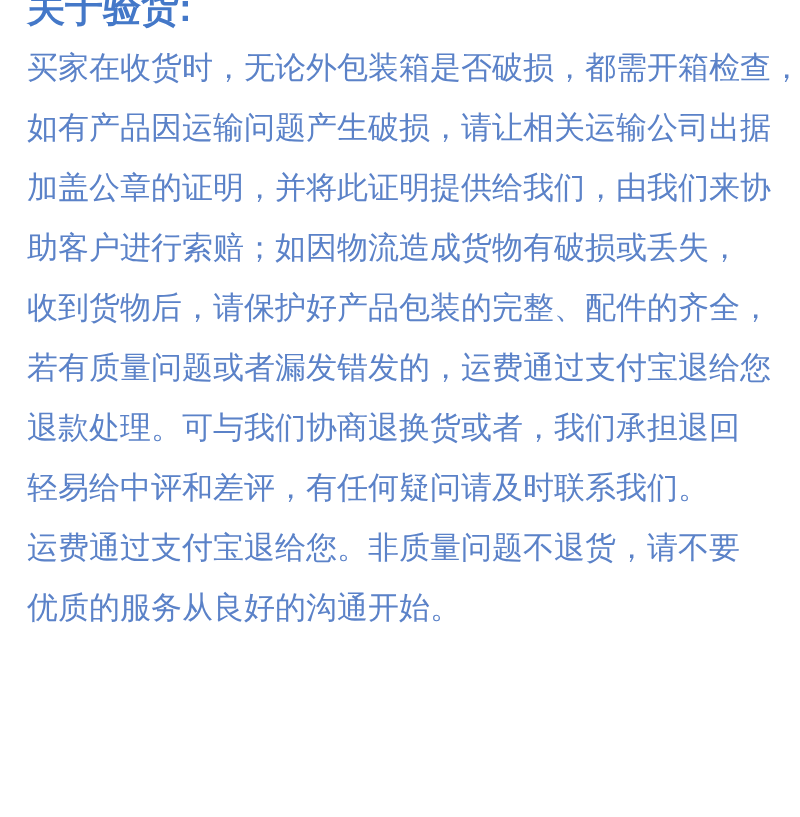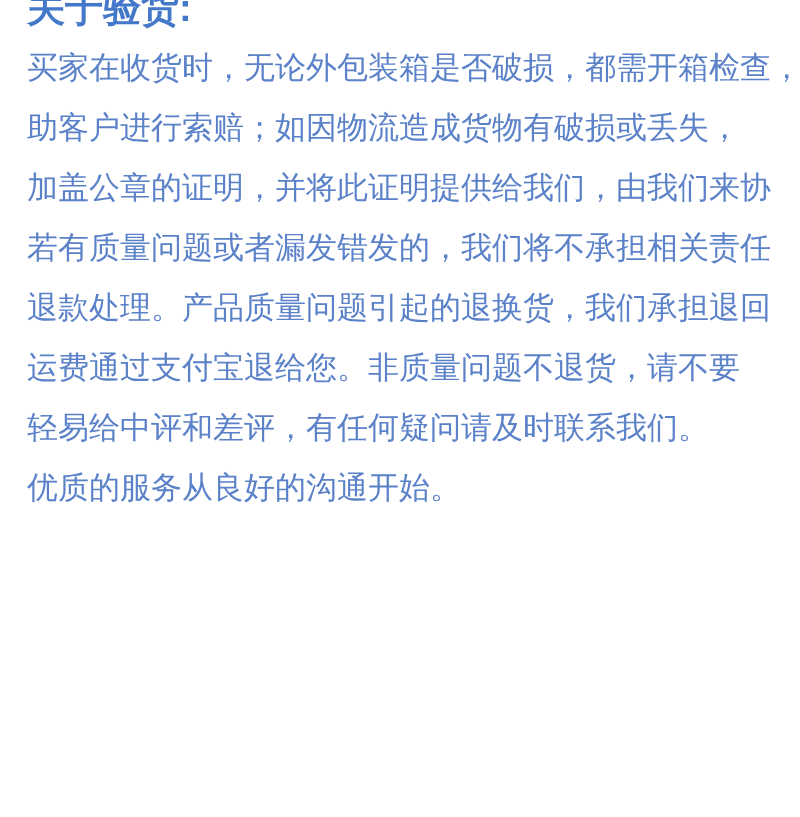--- a/index.html
+++ b/index.html
@@ -35,25 +35,27 @@
   }
 </style>
 </head>
 <body style="background: rgb(255, 255, 255);">
 
 <div class="doc">
 
   <div class="section">
     <div class="section-heading">关于验货:</div>
     <div class="body-line">买家在收货时，无论外包装箱是否破损，都需开箱检查，</div>
+    <div class="body-line">如有产品因运输问题产生破损，请让相关运输公司出据</div>
+    <div class="body-line">加盖公章的证明，并将此证明提供给我们，由我们来协</div>
     <div class="body-line">助客户进行索赔；如因物流造成货物有破损或丢失，</div>
-    <div class="body-line">加盖公章的证明，并将此证明提供给我们，由我们来协</div>
   </div>
 
   <div class="section">
-    <div class="body-line">若有质量问题或者漏发错发的，我们将不承担相关责任</div>
-    <div class="body-line">退款处理。产品质量问题引起的退换货，我们承担退回</div>
+    <div class="body-line">收到货物后，请保护好产品包装的完整、配件的齐全，</div>
+    <div class="body-line">若有质量问题或者漏发错发的，运费通过支付宝退给您</div>
+    <div class="body-line">退款处理。可与我们协商退换货或者，我们承担退回</div>
+    <div class="body-line">轻易给中评和差评，有任何疑问请及时联系我们。</div>
     <div class="body-line">运费通过支付宝退给您。非质量问题不退货，请不要</div>
-    <div class="body-line">轻易给中评和差评，有任何疑问请及时联系我们。</div>
     <div class="body-line">优质的服务从良好的沟通开始。</div>
   </div>
 
 </div>
 
 </body></html>

